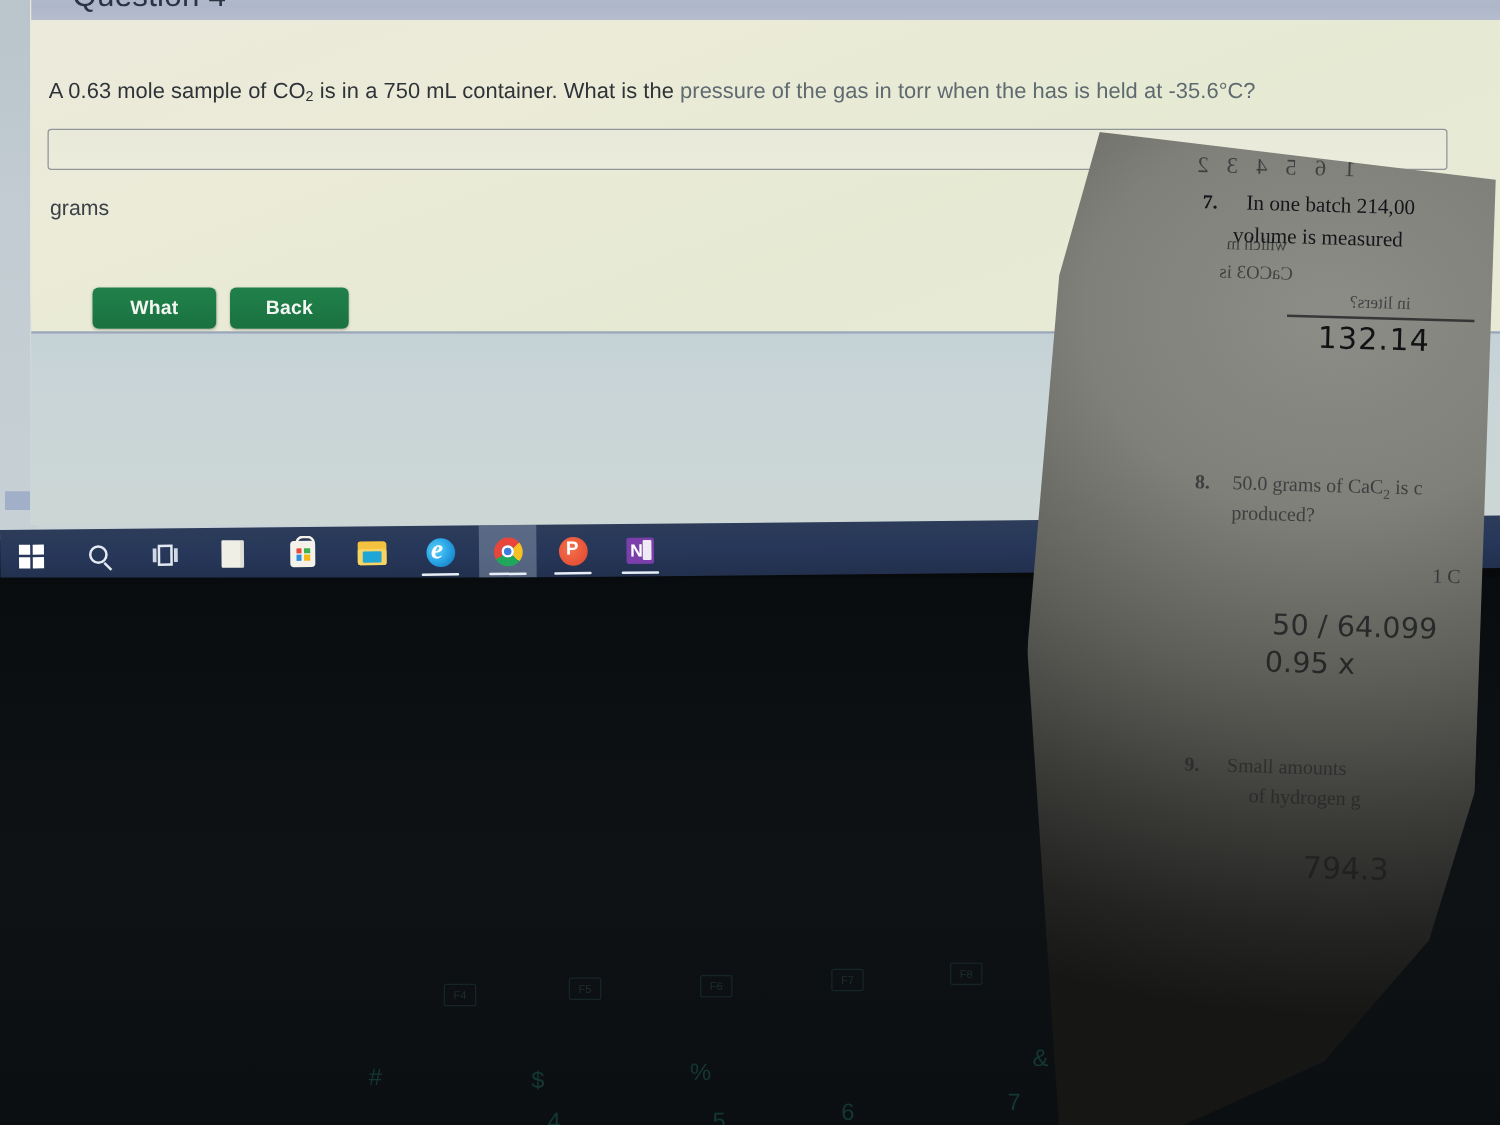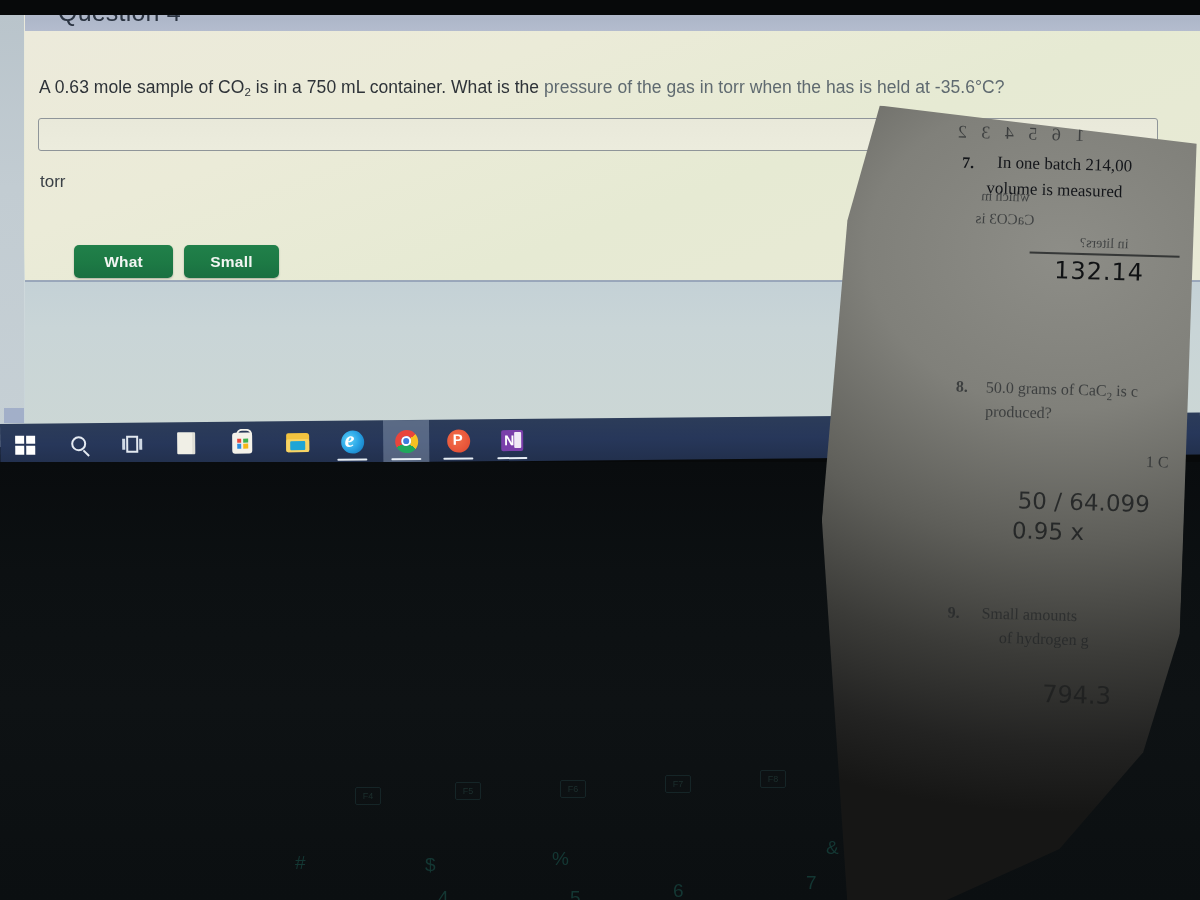--- a/index.html
+++ b/index.html
@@ -11,21 +11,20 @@
   }
 
   
   #photo { position:absolute; inset:0; overflow:hidden; }
 
   
   #screen {
     position:absolute; left:0; top:0; width:1200px; height:432px;
     background:#c9d3d8;
     overflow:hidden;
-    margin-top:15px;
   }
 
   
   #desktop-left {
     position:absolute; left:0; top:0; width:30px; height:432px;
     background:linear-gradient(180deg,#b9c4cb 0%,#c2ccd2 40%,#c6d0d5 100%);
   }
   #desktop-icon {
     position:absolute; left:4px; top:393px; width:20px; height:15px;
     background:#96a4c4; opacity:.75;
@@ -241,24 +240,24 @@
     <div id="q-header">
       <div id="q-header-title">Question 4</div>
     </div>
 
     <div id="q-card">
 
       <div id="q-text"><span>A 0.63 mole sample of CO</span><sub>2</sub><span> is in a 750 mL container. What is the </span><span class="muted">pressure of the gas in torr when the has is held at -35.6°C?</span></div>
 
       <input id="answer-input" type="text" placeholder="" style="">
 
-      <div id="unit-label">torr</div>
+      <div id="unit-label">grams</div>
 
       <button class="navbtn" id="btn-back">What</button>
-      <button class="navbtn" id="btn-next">Small</button>
+      <button class="navbtn" id="btn-next">Back</button>
     </div>
 
     <div id="divider"></div>
     <div id="lower-area"></div>
 
   </div>
 
   <div id="taskbar">
 
     <div class="tb-item" style="left:2px;">

